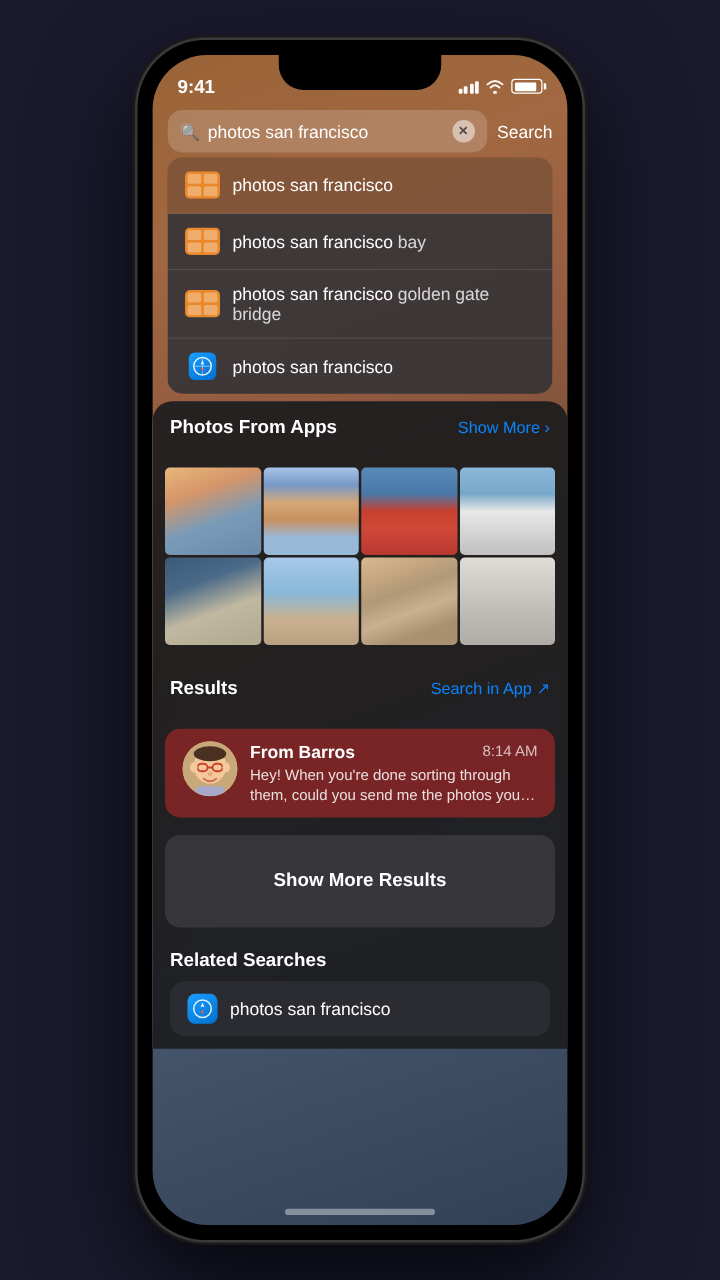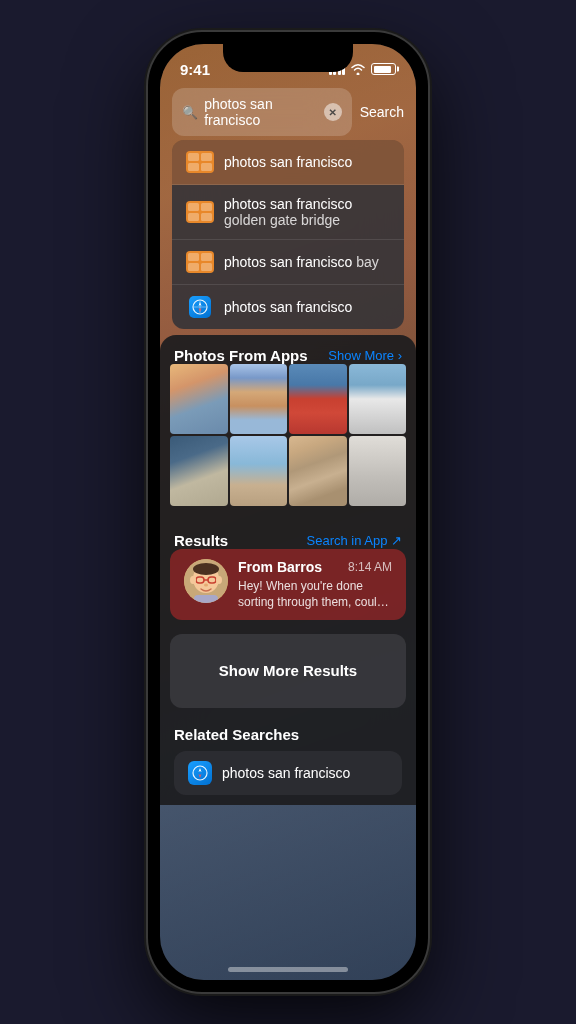--- a/index.html
+++ b/index.html
@@ -9,21 +9,21 @@
       height: 1024px;
       background: #1a1a2e;
       display: flex;
       align-items: center;
       justify-content: center;
       font-family: -apple-system, 'SF Pro Display', 'Helvetica Neue', Arial, sans-serif;
       overflow: hidden;
     }
 
     .phone-frame {
-      width: 280px;
+      width: 356px;
       height: 960px;
       background: #000;
       border-radius: 54px;
       position: relative;
       box-shadow:
         0 0 0 2px #3a3a3a,
         0 0 0 4px #1a1a1a,
         0 30px 80px rgba(0,0,0,0.8);
       overflow: hidden;
     }
@@ -261,21 +261,21 @@
       border-radius: 16px 16px 0 0;
       overflow: hidden;
       margin: 0 0;
     }
 
     
     .section-header {
       display: flex;
       justify-content: space-between;
       align-items: center;
-      padding: 12px 14px 0;
+      padding: 12px 14px 24px;
     }
 
     .section-title {
       font-size: 15px;
       font-weight: 700;
       color: #fff;
     }
 
     .section-link {
       font-size: 13px;
@@ -495,36 +495,36 @@
           <div class="suggestion-icon">
             <svg width="28" height="22" viewBox="0 0 28 22">
               <rect width="28" height="22" rx="4" fill="#e8882a"></rect>
               <rect x="2" y="2" width="11" height="8" rx="1.5" fill="rgba(255,255,255,0.3)"></rect>
               <rect x="15" y="2" width="11" height="8" rx="1.5" fill="rgba(255,255,255,0.3)"></rect>
               <rect x="2" y="12" width="11" height="8" rx="1.5" fill="rgba(255,255,255,0.3)"></rect>
               <rect x="15" y="12" width="11" height="8" rx="1.5" fill="rgba(255,255,255,0.3)"></rect>
             </svg>
           </div>
           <span class="suggestion-text">
-            <span class="bold">photos san francisco</span><span class="normal"> golden gate bridge</span>
+            <span class="bold">photos san francisco</span><span class="normal"> bay</span>
           </span>
         </div>
 
         <div class="suggestion-item">
           <div class="suggestion-icon">
             <svg width="28" height="22" viewBox="0 0 28 22">
               <rect width="28" height="22" rx="4" fill="#e8882a"></rect>
               <rect x="2" y="2" width="11" height="8" rx="1.5" fill="rgba(255,255,255,0.3)"></rect>
               <rect x="15" y="2" width="11" height="8" rx="1.5" fill="rgba(255,255,255,0.3)"></rect>
               <rect x="2" y="12" width="11" height="8" rx="1.5" fill="rgba(255,255,255,0.3)"></rect>
               <rect x="15" y="12" width="11" height="8" rx="1.5" fill="rgba(255,255,255,0.3)"></rect>
             </svg>
           </div>
           <span class="suggestion-text">
-            <span class="bold">photos san francisco</span><span class="normal"> bay</span>
+            <span class="bold">photos san francisco</span><span class="normal"> golden gate bridge</span>
           </span>
         </div>
 
         <div class="suggestion-item">
           <div class="suggestion-icon">
             <div class="safari-icon-small">
               <svg width="16" height="16" viewBox="0 0 16 16">
                 <circle cx="8" cy="8" r="7" stroke="rgba(255,255,255,0.9)" stroke-width="1.2" fill="none"></circle>
                 <line x1="8" y1="2" x2="8" y2="14" stroke="rgba(255,255,255,0.5)" stroke-width="0.8"></line>
                 <line x1="2" y1="8" x2="14" y2="8" stroke="rgba(255,255,255,0.5)" stroke-width="0.8"></line>

